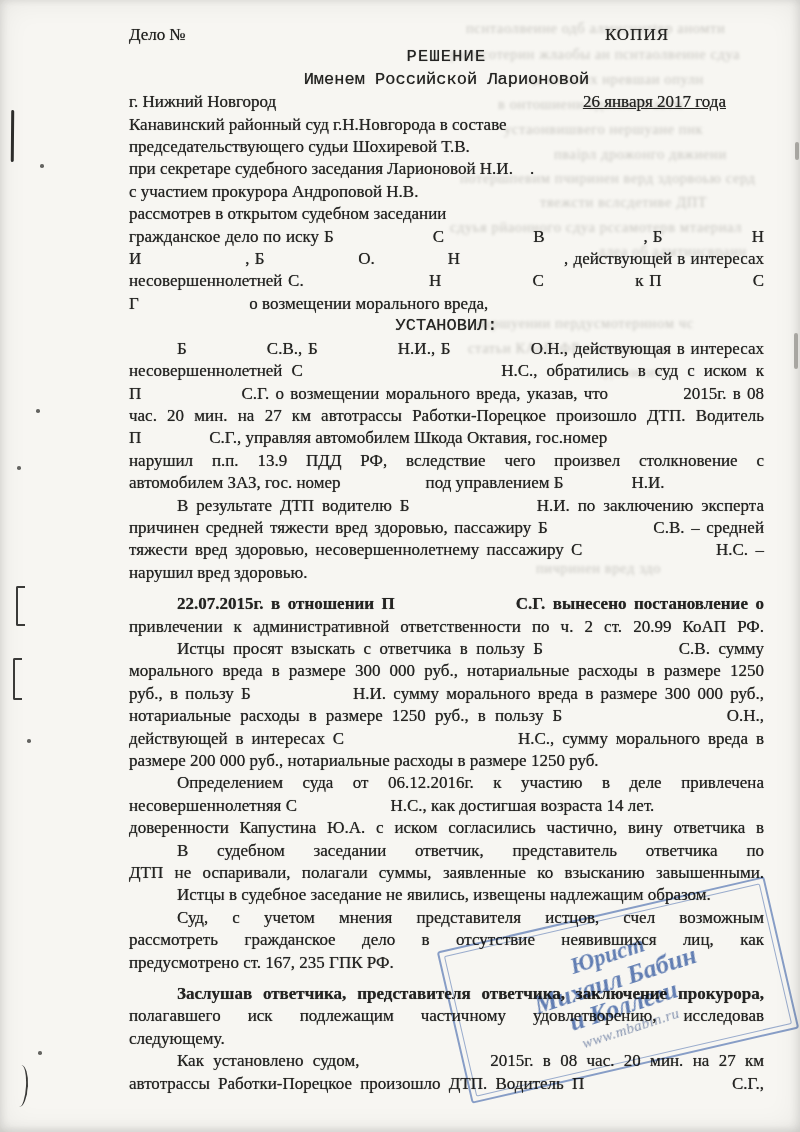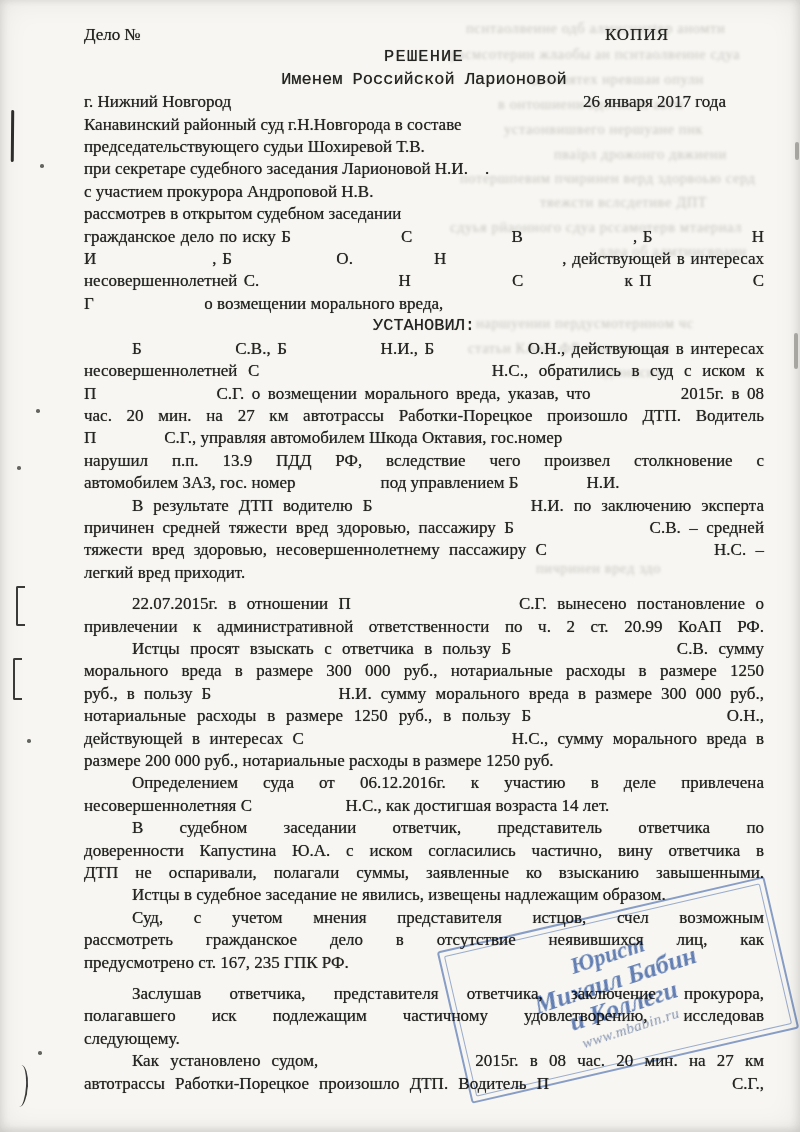--- a/index.html
+++ b/index.html
@@ -18,29 +18,29 @@
     position:absolute;white-space:nowrap;color:#a19f98;opacity:.55;
     font-size:14.5px;letter-spacing:.6px;filter:blur(1.7px);
     transform:scaleY(1.04);
   }
   
   .textlayer{
     position:absolute;left:84px;right:36px;top:24px;z-index:2;
     color:#242422;font-size:17px;line-height:22.4px;
     text-shadow:0 0 .7px rgba(40,40,38,.8);
   }
-  .ln{white-space:normal;}
+  .ln{white-space:normal;margin-left:45px;}
   .ln.j{text-align:justify;text-align-last:justify;}
   .ln.c{text-align:center;font-family:Liberation Mono, monospace;}
   .ln.i{text-indent:48px;}
-  .ln.mt{margin-top:9px;}
+  .ln.mt{margin-top:9px;font-weight:bold;}
   .split{display:flex;justify-content:space-between;}
   .split span{white-space:nowrap;}
   .mr95{margin-right:95px;letter-spacing:1px;}
-  .mr38{margin-right:38px;}
+  .mr38{margin-right:38px;text-decoration:underline;}
   .title{letter-spacing:1.2px;}
   
   .mark{position:absolute;z-index:3;}
   .vline{width:3px;background:#2d2d2b;border-radius:2px;transform:rotate(.5deg);}
   .bracket{width:7px;border-left:2.4px solid #3a3a38;border-top:2px solid #3a3a38;
            border-bottom:2px solid #3a3a38;border-radius:2px 0 0 2px;}
   .paren{width:9px;border-right:2.4px solid #3a3a38;
          border-radius:0 70% 70% 0 / 0 50% 50% 0;transform:rotate(3deg);}
   .dot{width:3.5px;height:3.5px;background:#4a4a48;border-radius:50%;opacity:.85;}
   .sliver{width:4px;background:#8b8a85;opacity:.7;border-radius:2px;}
@@ -128,33 +128,33 @@
         <div class="ln j i">Б&nbsp;&nbsp;&nbsp;&nbsp;&nbsp;&nbsp;&nbsp;&nbsp;&nbsp;&nbsp;&nbsp;&nbsp;&nbsp;&nbsp;С.В., Б&nbsp;&nbsp;&nbsp;&nbsp;&nbsp;&nbsp;&nbsp;&nbsp;&nbsp;&nbsp;&nbsp;&nbsp;&nbsp;&nbsp;Н.И., Б&nbsp;&nbsp;&nbsp;&nbsp;&nbsp;&nbsp;&nbsp;&nbsp;&nbsp;&nbsp;&nbsp;&nbsp;&nbsp;&nbsp;О.Н., действующая в интересах</div>
         <div class="ln j">несовершеннолетней С&nbsp;&nbsp;&nbsp;&nbsp;&nbsp;&nbsp;&nbsp;&nbsp;&nbsp;&nbsp;&nbsp;&nbsp;&nbsp;&nbsp;&nbsp;&nbsp;&nbsp;&nbsp;&nbsp;&nbsp;&nbsp;&nbsp;Н.С., обратились в суд с иском к</div>
         <div class="ln j">П&nbsp;&nbsp;&nbsp;&nbsp;&nbsp;&nbsp;&nbsp;&nbsp;&nbsp;&nbsp;&nbsp;&nbsp;&nbsp;&nbsp;&nbsp;&nbsp;С.Г. о возмещении морального вреда, указав, что&nbsp;&nbsp;&nbsp;&nbsp;&nbsp;&nbsp;&nbsp;&nbsp;&nbsp;&nbsp;&nbsp;&nbsp;2015г. в 08</div>
         <div class="ln j">час. 20 мин. на 27 км автотрассы Работки-Порецкое произошло ДТП. Водитель</div>
         <div class="ln l">П&nbsp;&nbsp;&nbsp;&nbsp;&nbsp;&nbsp;&nbsp;&nbsp;&nbsp;&nbsp;&nbsp;&nbsp;&nbsp;&nbsp;&nbsp;&nbsp;С.Г., управляя автомобилем Шкода Октавия, гос.номер</div>
         <div class="ln j">нарушил п.п. 13.9 ПДД РФ, вследствие чего произвел столкновение с</div>
         <div class="ln l">автомобилем ЗАЗ, гос. номер&nbsp;&nbsp;&nbsp;&nbsp;&nbsp;&nbsp;&nbsp;&nbsp;&nbsp;&nbsp;&nbsp;&nbsp;&nbsp;&nbsp;&nbsp;&nbsp;&nbsp;&nbsp;&nbsp;&nbsp;под управлением Б&nbsp;&nbsp;&nbsp;&nbsp;&nbsp;&nbsp;&nbsp;&nbsp;&nbsp;&nbsp;&nbsp;&nbsp;&nbsp;&nbsp;&nbsp;&nbsp;Н.И.</div>
         <div class="ln j i">В результате ДТП водителю Б&nbsp;&nbsp;&nbsp;&nbsp;&nbsp;&nbsp;&nbsp;&nbsp;&nbsp;&nbsp;&nbsp;&nbsp;&nbsp;&nbsp;&nbsp;&nbsp;Н.И. по заключению эксперта</div>
         <div class="ln j">причинен средней тяжести вред здоровью, пассажиру Б&nbsp;&nbsp;&nbsp;&nbsp;&nbsp;&nbsp;&nbsp;&nbsp;&nbsp;&nbsp;&nbsp;&nbsp;&nbsp;&nbsp;&nbsp;&nbsp;С.В. – средней</div>
         <div class="ln j">тяжести вред здоровью, несовершеннолетнему пассажиру С&nbsp;&nbsp;&nbsp;&nbsp;&nbsp;&nbsp;&nbsp;&nbsp;&nbsp;&nbsp;&nbsp;&nbsp;&nbsp;&nbsp;&nbsp;&nbsp;&nbsp;&nbsp;Н.С. –</div>
-        <div class="ln l">легкий вред приходит.</div>
+        <div class="ln l">нарушил вред здоровью.</div>
         <div class="ln j i mt">22.07.2015г. в отношении П&nbsp;&nbsp;&nbsp;&nbsp;&nbsp;&nbsp;&nbsp;&nbsp;&nbsp;&nbsp;&nbsp;&nbsp;&nbsp;&nbsp;&nbsp;&nbsp;С.Г. вынесено постановление о</div>
         <div class="ln j">привлечении к административной ответственности по ч. 2 ст. 20.99 КоАП РФ.</div>
         <div class="ln j i">Истцы просят взыскать с ответчика в пользу Б&nbsp;&nbsp;&nbsp;&nbsp;&nbsp;&nbsp;&nbsp;&nbsp;&nbsp;&nbsp;&nbsp;&nbsp;&nbsp;&nbsp;&nbsp;&nbsp;С.В. сумму</div>
         <div class="ln j">морального вреда в размере 300 000 руб., нотариальные расходы в размере 1250</div>
         <div class="ln j">руб., в пользу Б&nbsp;&nbsp;&nbsp;&nbsp;&nbsp;&nbsp;&nbsp;&nbsp;&nbsp;&nbsp;&nbsp;&nbsp;&nbsp;&nbsp;Н.И. сумму морального вреда в размере 300 000 руб.,</div>
         <div class="ln j">нотариальные расходы в размере 1250 руб., в пользу Б&nbsp;&nbsp;&nbsp;&nbsp;&nbsp;&nbsp;&nbsp;&nbsp;&nbsp;&nbsp;&nbsp;&nbsp;&nbsp;&nbsp;&nbsp;&nbsp;&nbsp;&nbsp;О.Н.,</div>
         <div class="ln j">действующей в интересах С&nbsp;&nbsp;&nbsp;&nbsp;&nbsp;&nbsp;&nbsp;&nbsp;&nbsp;&nbsp;&nbsp;&nbsp;&nbsp;&nbsp;&nbsp;&nbsp;&nbsp;&nbsp;&nbsp;&nbsp;&nbsp;&nbsp;Н.С., сумму морального вреда в</div>
         <div class="ln l">размере 200 000 руб., нотариальные расходы в размере 1250 руб.</div>
         <div class="ln j i">Определением суда от 06.12.2016г. к участию в деле привлечена</div>
         <div class="ln l">несовершеннолетняя С&nbsp;&nbsp;&nbsp;&nbsp;&nbsp;&nbsp;&nbsp;&nbsp;&nbsp;&nbsp;&nbsp;&nbsp;&nbsp;&nbsp;&nbsp;&nbsp;&nbsp;&nbsp;&nbsp;&nbsp;&nbsp;&nbsp;Н.С., как достигшая возраста 14 лет.</div>
+        <div class="ln j">доверенности Капустина Ю.А. с иском согласились частично, вину ответчика в</div>
         <div class="ln j i">В судебном заседании ответчик, представитель ответчика по</div>
-        <div class="ln j">доверенности Капустина Ю.А. с иском согласились частично, вину ответчика в</div>
         <div class="ln j">ДТП не оспаривали, полагали суммы, заявленные ко взысканию завышенными.</div>
         <div class="ln l i">Истцы в судебное заседание не явились, извещены надлежащим образом.</div>
         <div class="ln j i">Суд, с учетом мнения представителя истцов, счел возможным</div>
         <div class="ln j">рассмотреть гражданское дело в отсутствие неявившихся лиц, как</div>
         <div class="ln l">предусмотрено ст. 167, 235 ГПК РФ.</div>
         <div class="ln j i mt">Заслушав ответчика, представителя ответчика, заключение прокурора,</div>
         <div class="ln j">полагавшего иск подлежащим частичному удовлетворению, исследовав</div>
         <div class="ln l">следующему.</div>
         <div class="ln j i">Как установлено судом,&nbsp;&nbsp;&nbsp;&nbsp;&nbsp;&nbsp;&nbsp;&nbsp;&nbsp;&nbsp;&nbsp;&nbsp;&nbsp;&nbsp;2015г. в 08 час. 20 мин. на 27 км</div>
         <div class="ln j">автотрассы Работки-Порецкое произошло ДТП. Водитель П&nbsp;&nbsp;&nbsp;&nbsp;&nbsp;&nbsp;&nbsp;&nbsp;&nbsp;&nbsp;&nbsp;&nbsp;&nbsp;&nbsp;&nbsp;&nbsp;&nbsp;&nbsp;С.Г.,</div>

